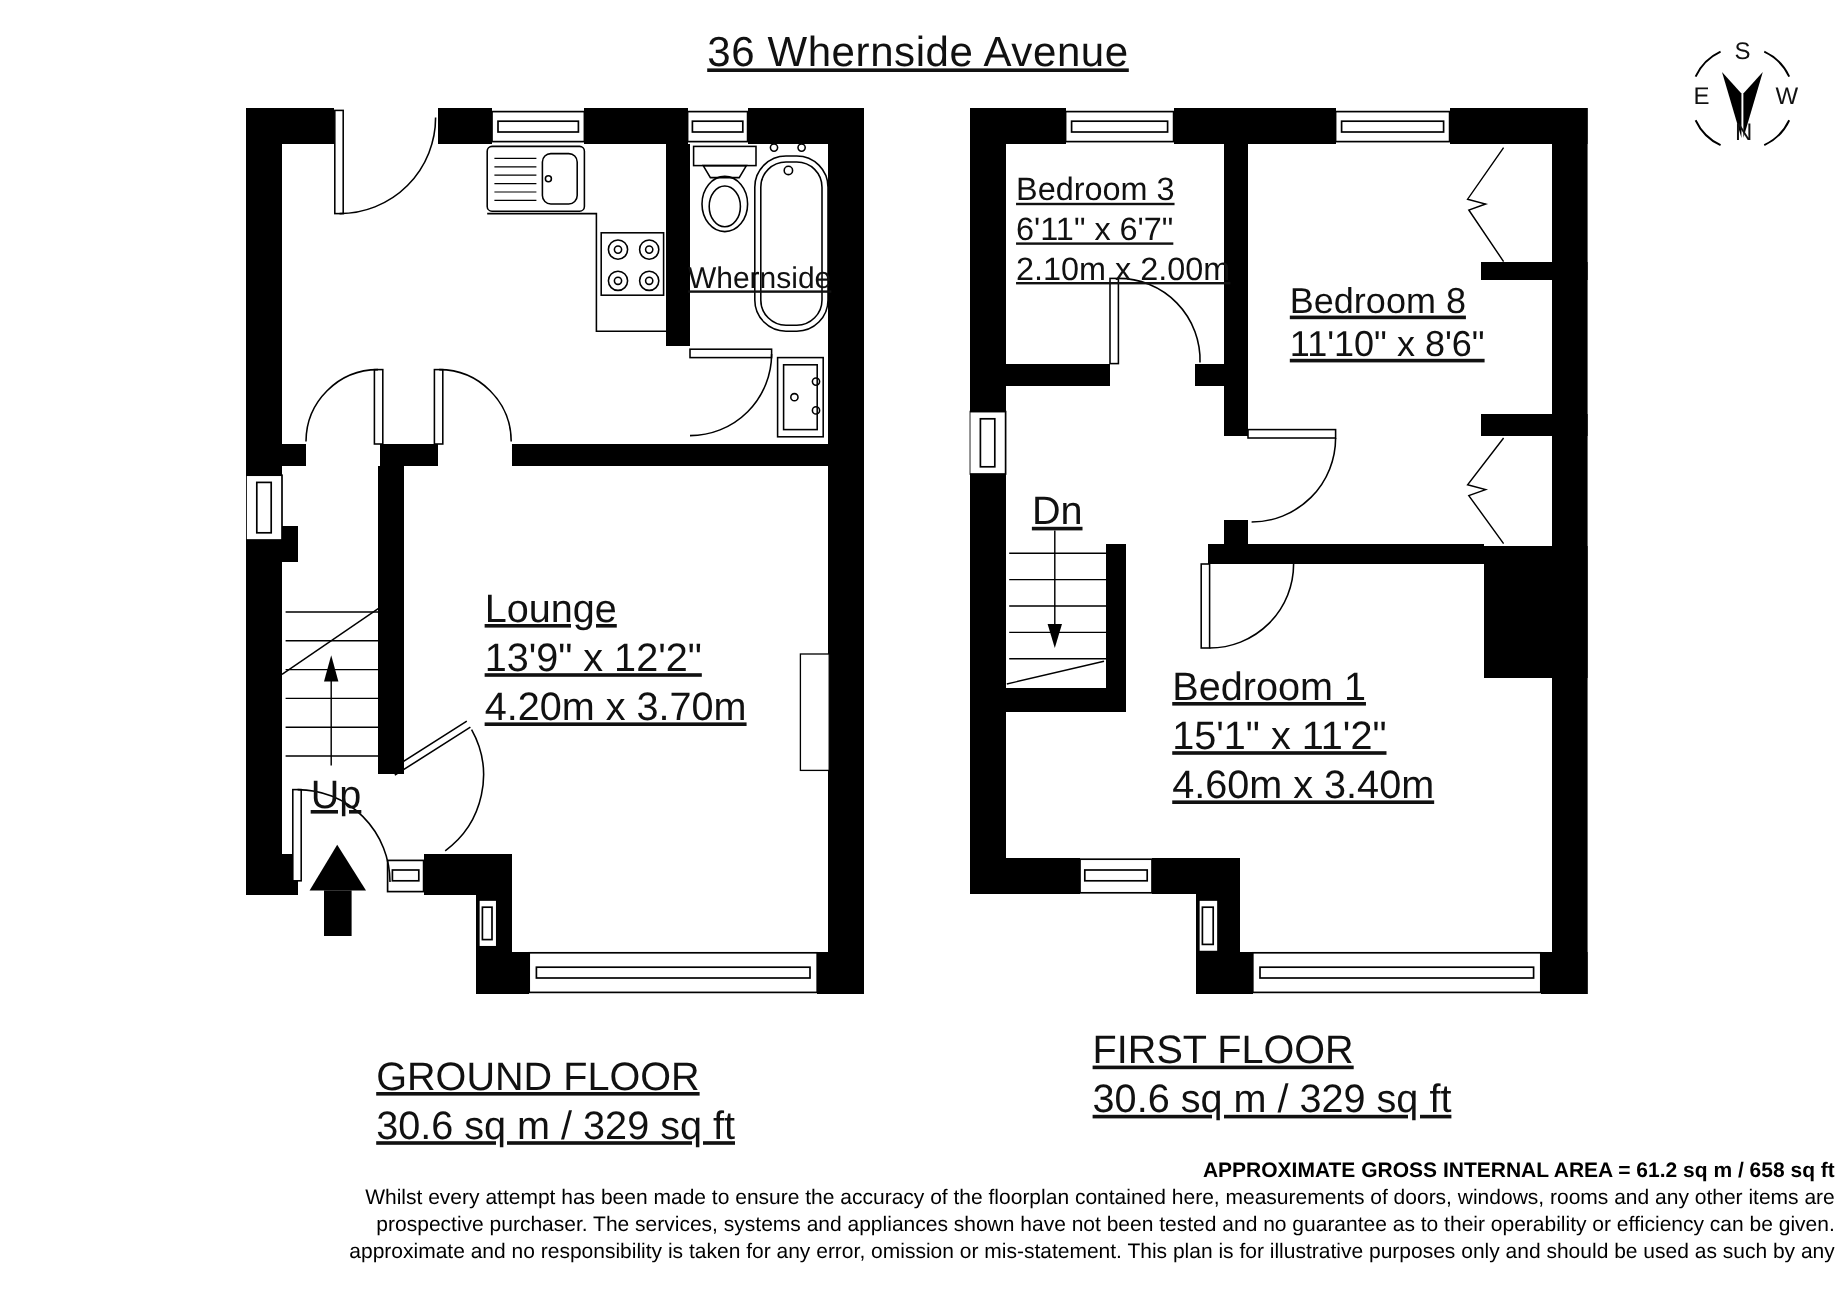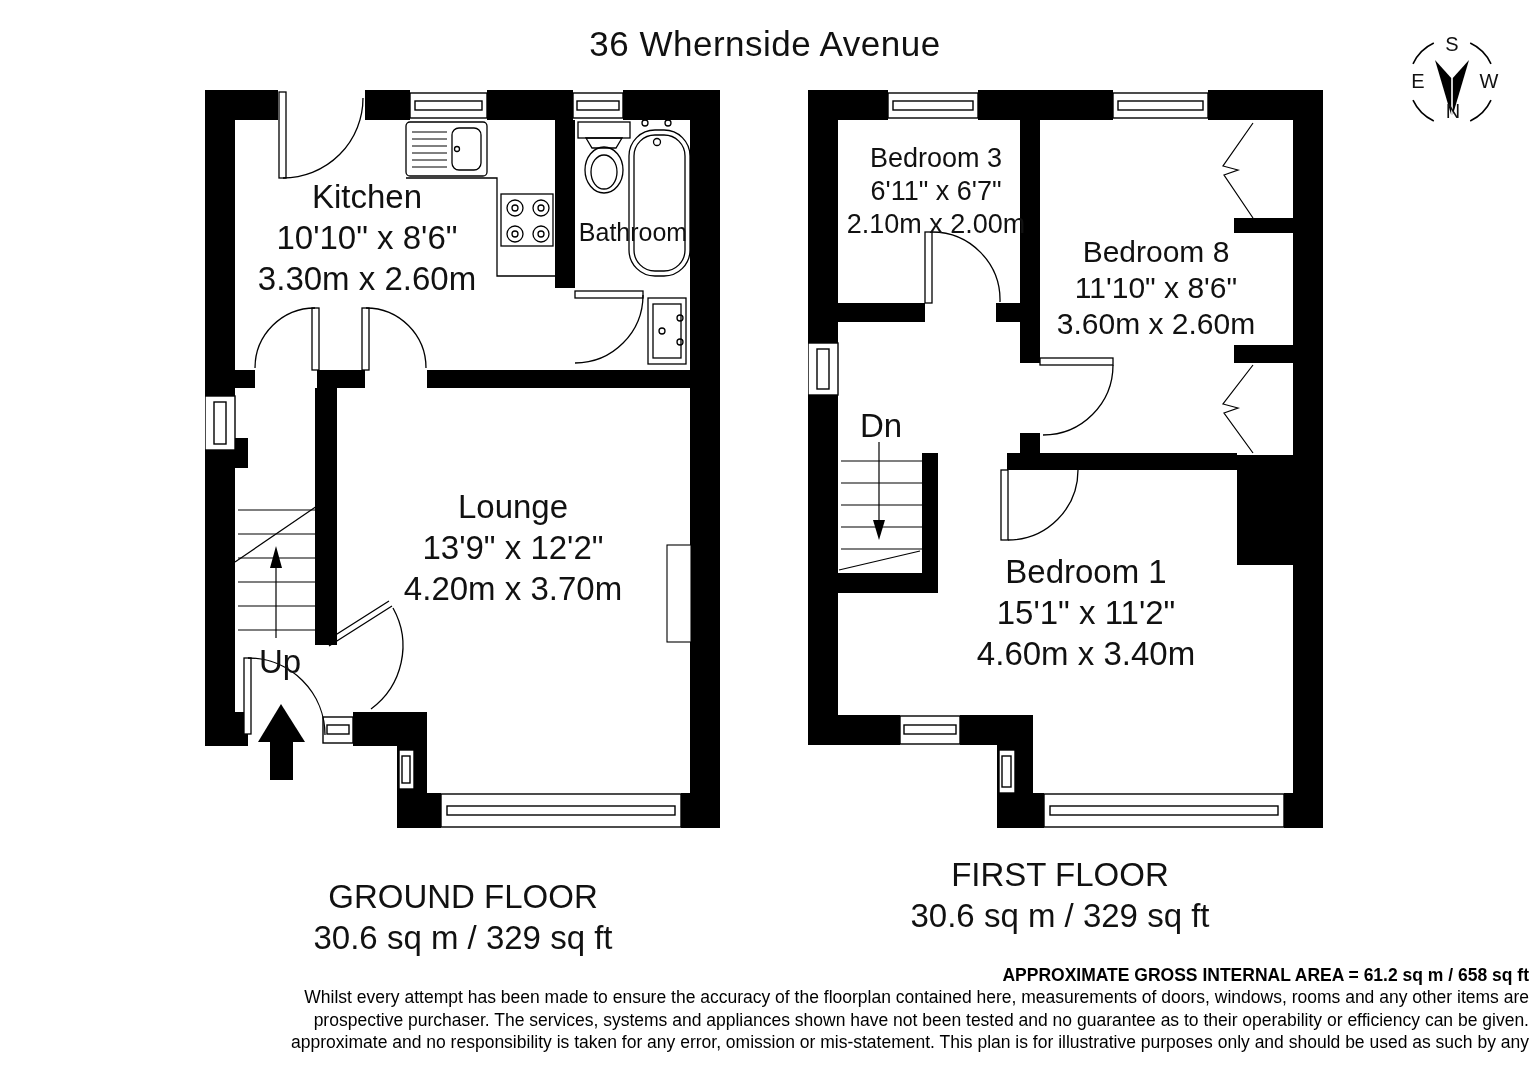--- a/index.html
+++ b/index.html
@@ -1,19 +1,19 @@
 <!DOCTYPE html>
 <html><head>
 <meta charset="utf-8">
 <style>
   html,body{margin:0;padding:0;background:#fff;}
   #page{position:relative;width:1529px;height:1080px;background:#fff;overflow:hidden;
         font-family:"Liberation Sans",sans-serif;color:#111;}
   .abs{position:absolute;}
-  .ctr{transform:translateX(-50%);text-align:center;white-space:nowrap;}
+  .ctr{transform:translateX(-50%);white-space:nowrap;text-decoration:underline;}
   .title{font-size:35px;letter-spacing:0.5px;}
   .plan{position:absolute;}
   .room-lbl{line-height:41px;font-size:33px;}
   .room-lbl.b2{font-size:30px;line-height:36px;}
   .room-lbl.b3{font-size:27px;line-height:33px;}
   .bath-lbl{font-size:25px;}
   .stair-lbl{font-size:33px;}
   .caption{font-size:33px;line-height:41px;}
   .footer{position:absolute;left:0;right:0;top:964px;text-align:right;
           font-size:17.5px;line-height:22.4px;color:#000;}
@@ -193,46 +193,40 @@
       <path d="M 31 480 L 112 461"></path>
       <path d="M 71 352 V 430"></path>
       <polygon points="71,450 65,430 77,430" fill="#000" stroke="none"></polygon>
     </g>
     <g fill="none" stroke="#000" stroke-width="1.2">
       <path d="M 445 33 L 415 76 L 430 80 L 416 85 L 445 128"></path>
       <path d="M 445 275 L 415 314 L 430 318 L 416 323 L 445 363"></path>
     </g>
   </svg>
 
-  <div class="abs ctr room-lbl" style="left:367px;top:176px">
-    <div>Kitchen</div>
-    <div>10'10" x 8'6"</div>
-    <div>3.30m x 2.60m</div>
-  </div>
-  <div class="abs ctr bath-lbl" style="left:633px;top:218px">Bathroom</div>
+  <div class="abs ctr bath-lbl" style="left:633px;top:218px">Whernside</div>
   <div class="abs ctr room-lbl" style="left:513px;top:486px">
     <div>Lounge</div>
     <div>13'9" x 12'2"</div>
     <div>4.20m x 3.70m</div>
   </div>
   <div class="abs ctr stair-lbl" style="left:280px;top:643px">Up</div>
   <div class="abs ctr caption" style="left:463px;top:876px">
     <div>GROUND FLOOR</div>
     <div>30.6 sq m / 329 sq ft</div>
   </div>
 
   <div class="abs ctr room-lbl b3" style="left:936px;top:142px">
     <div>Bedroom 3</div>
     <div>6'11" x 6'7"</div>
     <div>2.10m x 2.00m</div>
   </div>
   <div class="abs ctr room-lbl b2" style="left:1156px;top:234px">
     <div>Bedroom 8</div>
     <div>11'10" x 8'6"</div>
-    <div>3.60m x 2.60m</div>
   </div>
   <div class="abs ctr room-lbl" style="left:1086px;top:551px">
     <div>Bedroom 1</div>
     <div>15'1" x 11'2"</div>
     <div>4.60m x 3.40m</div>
   </div>
   <div class="abs ctr stair-lbl" style="left:881px;top:407px">Dn</div>
   <div class="abs ctr caption" style="left:1060px;top:854px">
     <div>FIRST FLOOR</div>
     <div>30.6 sq m / 329 sq ft</div>

